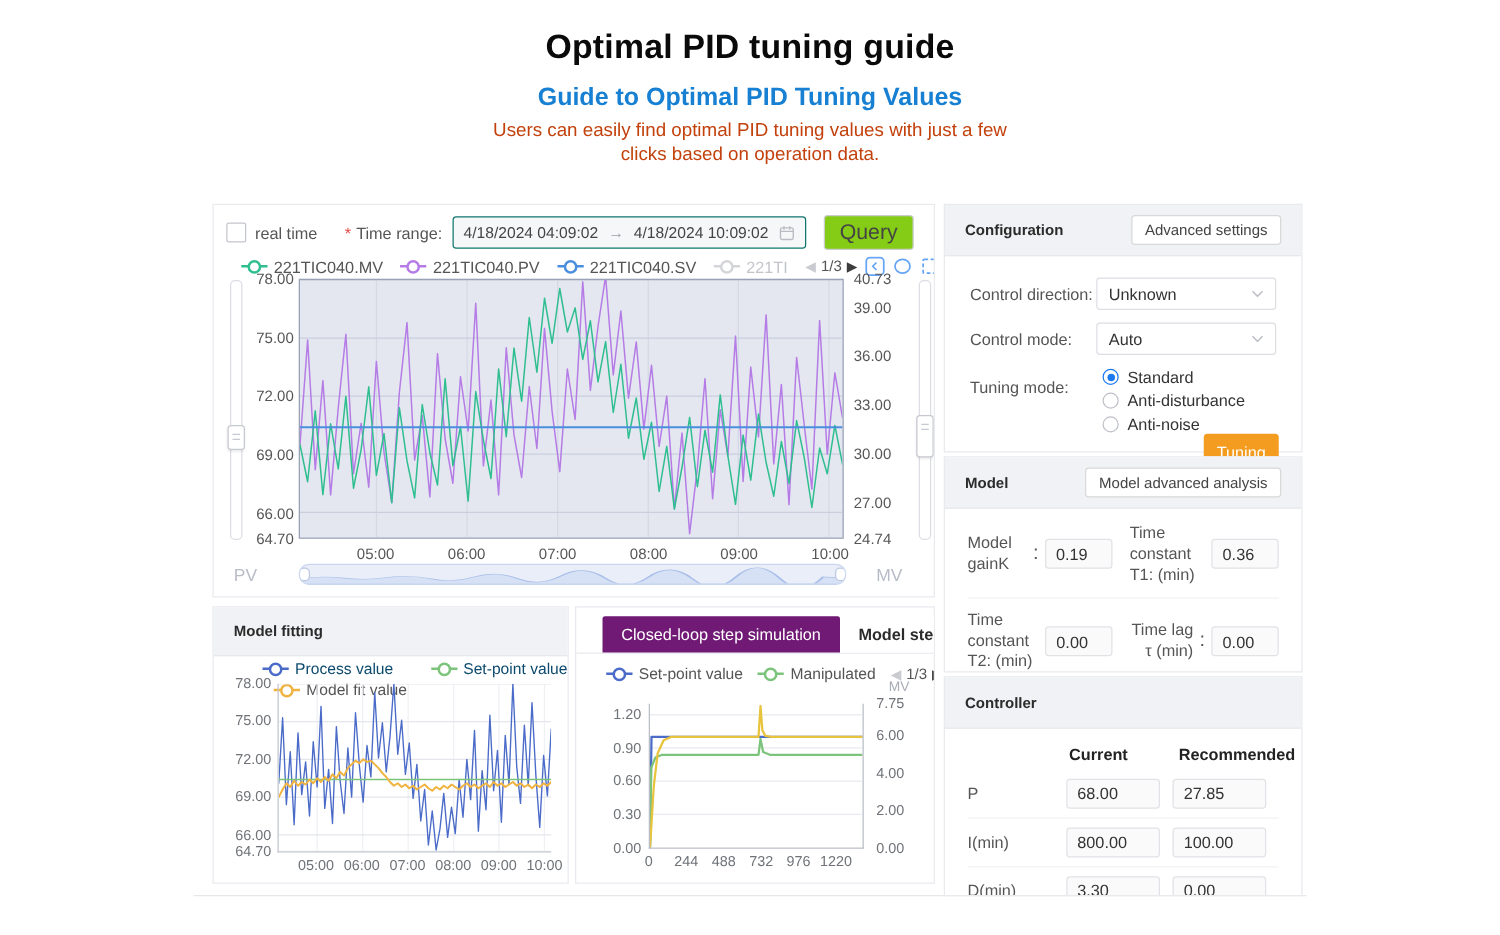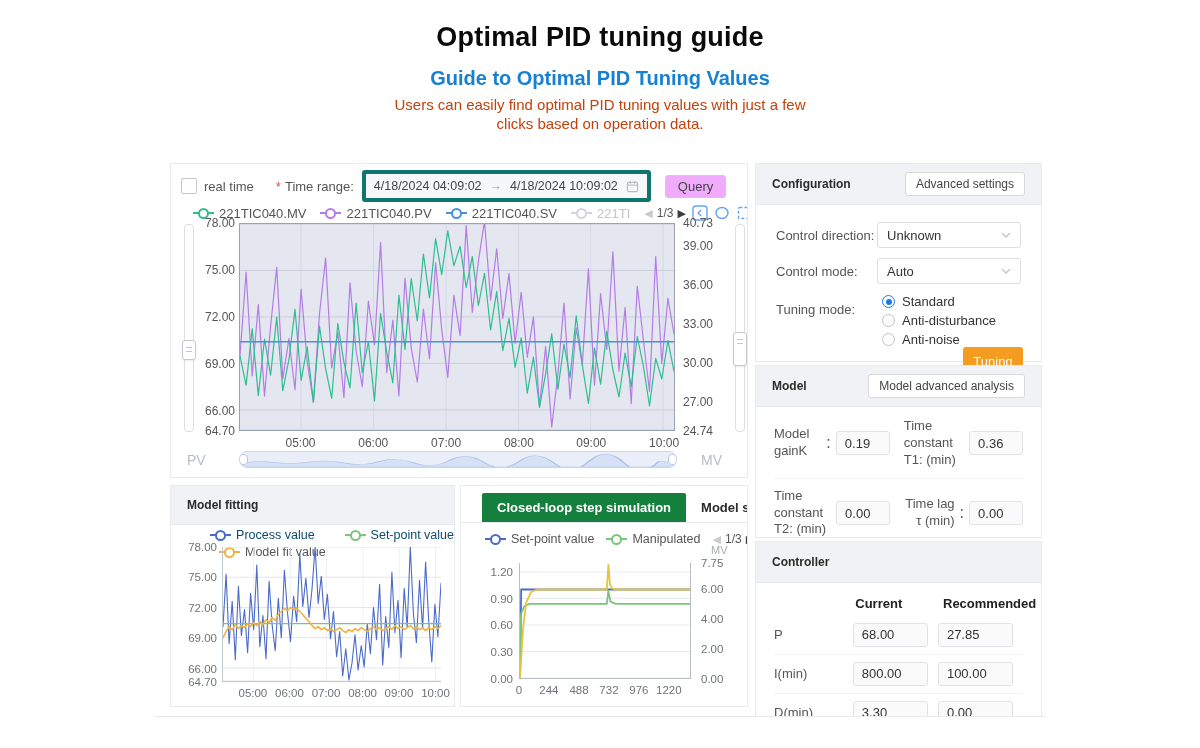--- a/index.html
+++ b/index.html
@@ -14,24 +14,24 @@
   .panel{position:absolute;background:#fff;border:1px solid #e9eaee;box-sizing:border-box;overflow:hidden;}
   .phead{height:40px;background:#f0f2f5;border-bottom:1px solid #e6e8ec;display:flex;align-items:center;
          justify-content:space-between;padding:0 16px;}
   .ptitle{font-size:12px;font-weight:700;color:#2b2b2b;}
   .pbtn{font-size:12px;color:#444;background:#fff;border:1px solid #d8d8d8;border-radius:3px;
         padding:4px 10px;cursor:pointer;font-family:inherit;white-space:nowrap;}
   
   .ctlrow{position:absolute;left:10px;top:9px;right:8px;height:26px;display:flex;align-items:center;font-size:13px;color:#555;}
   .cb{display:inline-block;width:14px;height:14px;border:1px solid #c3c6cc;border-radius:2px;background:#fff;margin-right:7px;}
   .req{color:#e24a4a;margin:0 4px 0 22px;}
-  .dateinput{display:flex;align-items:center;gap:8px;background:#f6f7f9;border:4px solid #0f766e;border-radius:3px;
+  .dateinput{display:flex;align-items:center;gap:8px;background:#f6f7f9;border:1px solid #0f766e;border-radius:3px;
              height:24px;padding:0 8px;margin-left:8px;font-size:12.5px;color:#444;text-align:center;}
   .dateinput .arr{color:#9aa0aa;}
-  .qbtn{margin-left:14px;font-size:13px;color:#444;background:#f0abfc;border:1px solid #ccc;border-radius:3px;
+  .qbtn{margin-left:14px;font-size:17px;color:#444;background:#84cc16;border:1px solid #ccc;border-radius:3px;
         padding:3px 12px;cursor:pointer;font-family:inherit;}
   .legrow{position:absolute;left:22px;top:39px;right:6px;height:20px;display:flex;align-items:center;font-size:13px;color:#555;}
   .litem{display:flex;align-items:center;gap:5px;margin-right:14px;cursor:pointer;white-space:nowrap;}
   .lm{display:inline-block;width:21px;height:10px;position:relative;}
   .lm i{position:absolute;display:block;}
   .lm .ln{left:0;right:0;top:4px;height:2px;background:var(--c);}
   .lm .dt{left:5px;top:0;width:7px;height:7px;border:2px solid var(--c);border-radius:50%;background:#fff;}
   .dimmed{color:#c3c5ca;}
   .pager{display:flex;align-items:center;gap:4px;font-size:12px;color:#555;margin-right:6px;}
   .pager .pl{color:#c9cbd0;cursor:pointer;font-size:11px;}
@@ -77,21 +77,21 @@
   .crow{display:flex;align-items:center;border-bottom:1px solid #f1f2f4;padding:7px 0;}
   .crow:last-child{border-bottom:none;}
   .crow .cl{width:88px;font-size:13px;color:#555;}
   .crow .cc{width:95px;}
   .chead{display:flex;padding:8px 0 4px;}
   .chead .cl{width:88px;}
   .chead .cc{width:95px;font-size:13px;font-weight:700;color:#222;line-height:1.15;}
   
   .tabrow{position:absolute;left:0;top:0;right:0;height:37px;border-bottom:1px solid #e8e9ed;display:flex;align-items:flex-end;padding-left:21px;box-sizing:border-box;}
   .tab{height:29px;display:flex;align-items:center;padding:0 15px;font-size:13px;white-space:nowrap;cursor:pointer;}
-  .tab.active{background:#15803d;color:#fff;font-weight:700;border-radius:2px 2px 0 0;}
+  .tab.active{background:#701a75;color:#fff;font-weight:400;border-radius:2px 2px 0 0;}
   .tab.idle{background:#fff;color:#2b2b2b;font-weight:700;}
   .divider{position:absolute;left:155px;top:716px;width:890px;height:1px;background:#e7e7e7;}
   .lblsm{font-size:13px;color:#555;}
 </style>
 </head>
 <body>
 
 <div class="page">
 
   <div class="hdr">

